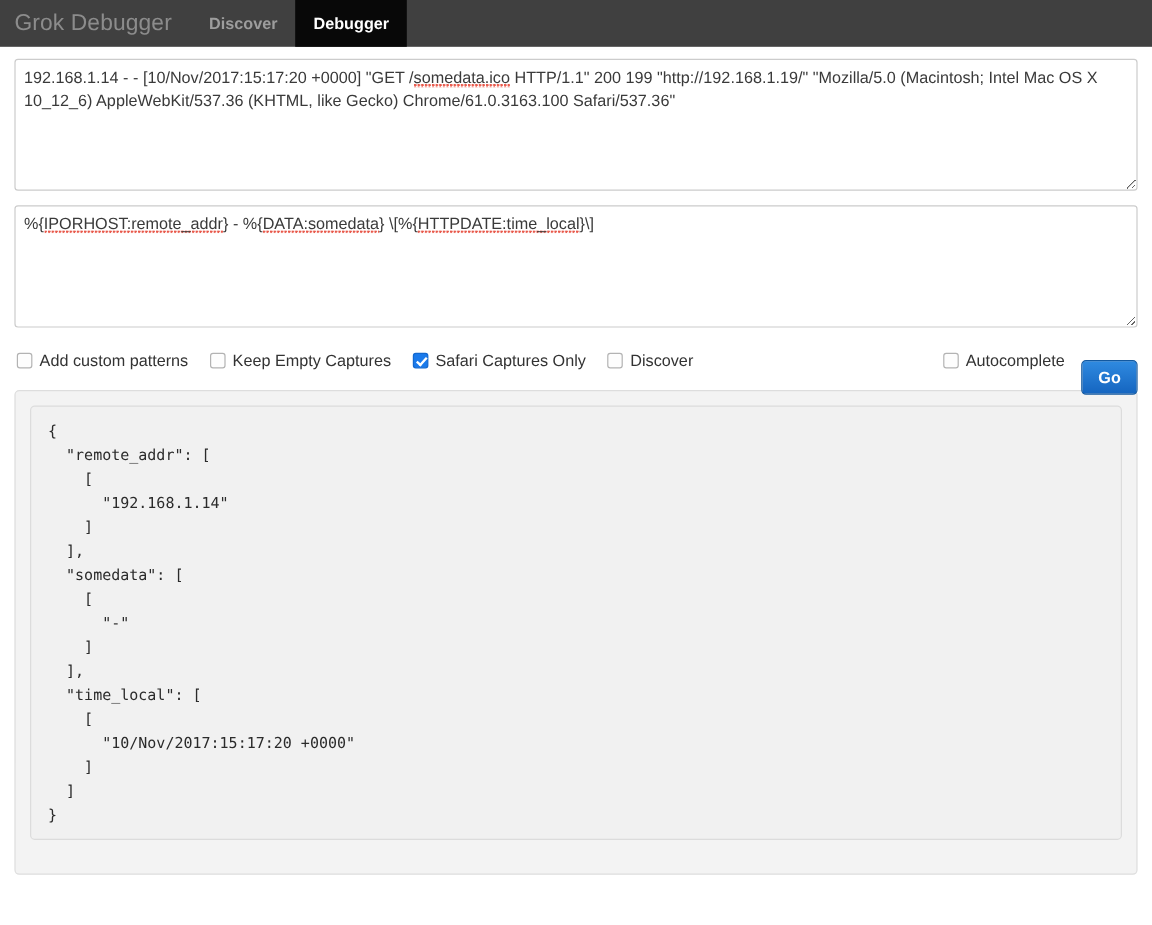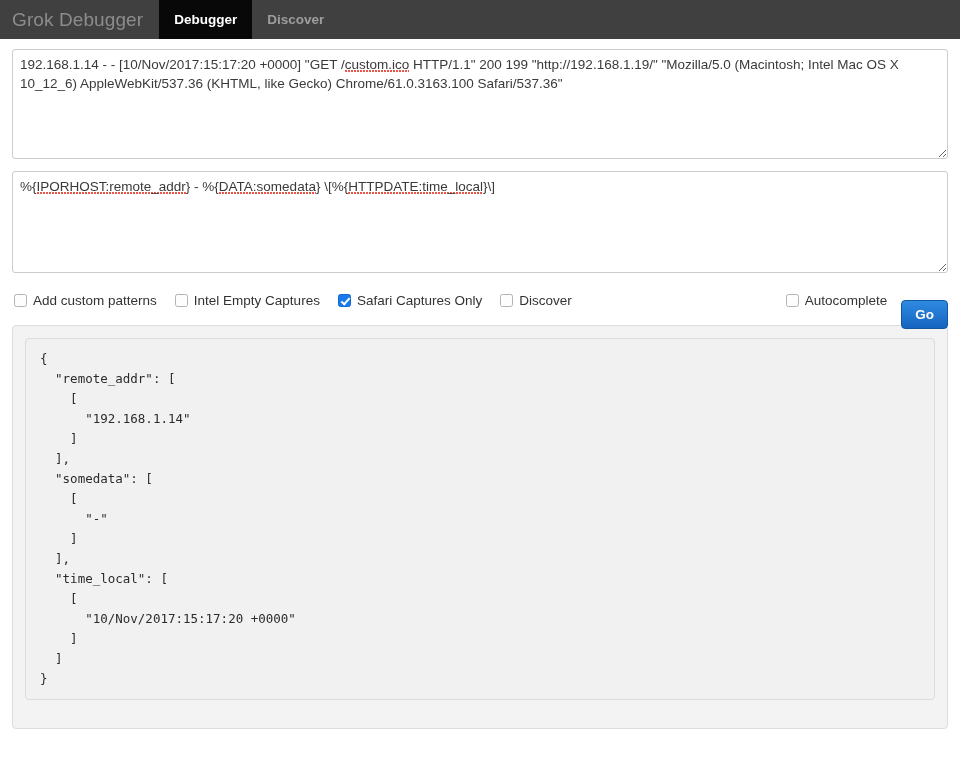--- a/index.html
+++ b/index.html
@@ -184,45 +184,45 @@
     overflow: hidden;
     white-space: pre;
   }
 </style>
 </head>
 <body>
 
 <div class="navbar">
   <div class="brand">Grok Debugger</div>
   <div class="nav-tabs">
+    <div class="nav-tab">Discover</div>
     <div class="nav-tab active">Debugger</div>
-    <div class="nav-tab">Discover</div>
   </div>
 </div>
 
 <div class="page">
 
   <div class="ta-wrap">
     <textarea id="input-textarea" class="grok-ta" spellcheck="false" placeholder="" style="color: transparent; caret-color: rgb(51, 51, 51);">192.168.1.14 - - [10/Nov/2017:15:17:20 +0000] "GET /favicon.ico HTTP/1.1" 200 199 "http://192.168.1.19/" "Mozilla/5.0 (Macintosh; Intel Mac OS X 10_12_6) AppleWebKit/537.36 (KHTML, like Gecko) Chrome/61.0.3163.100 Safari/537.36"</textarea>
-    <div class="ta-overlay" id="input-overlay">192.168.1.14 - - [10/Nov/2017:15:17:20 +0000] "GET /<span class="sp">custom.ico</span> HTTP/1.1" 200 199 "http://192.168.1.19/" "Mozilla/5.0 (Macintosh; Intel Mac OS X 10_12_6) AppleWebKit/537.36 (KHTML, like Gecko) Chrome/61.0.3163.100 Safari/537.36"</div>
+    <div class="ta-overlay" id="input-overlay">192.168.1.14 - - [10/Nov/2017:15:17:20 +0000] "GET /<span class="sp">somedata.ico</span> HTTP/1.1" 200 199 "http://192.168.1.19/" "Mozilla/5.0 (Macintosh; Intel Mac OS X 10_12_6) AppleWebKit/537.36 (KHTML, like Gecko) Chrome/61.0.3163.100 Safari/537.36"</div>
   </div>
 
   <div class="ta-wrap">
     <textarea id="pattern-textarea" class="grok-ta" spellcheck="false" placeholder="" style="color: transparent; caret-color: rgb(51, 51, 51);">%{IPORHOST:remote_addr} - %{DATA:somedata} \[%{HTTPDATE:time_local}\]</textarea>
     <div class="ta-overlay" id="pattern-overlay">%{<span class="sp">IPORHOST:remote_addr</span>} - %{<span class="sp">DATA:somedata</span>} \[%{<span class="sp">HTTPDATE:time_local</span>}\]</div>
   </div>
 
   <div class="options-row">
     <div class="opt">
       <span class="cb"></span>
       <span class="opt-label">Add custom patterns</span>
     </div>
     <div class="opt">
       <span class="cb"></span>
-      <span class="opt-label">Intel Empty Captures</span>
+      <span class="opt-label">Keep Empty Captures</span>
     </div>
     <div class="opt">
       <span class="cb checked"></span>
       <span class="opt-label">Safari Captures Only</span>
     </div>
     <div class="opt">
       <span class="cb"></span>
       <span class="opt-label">Discover</span>
     </div>
 

